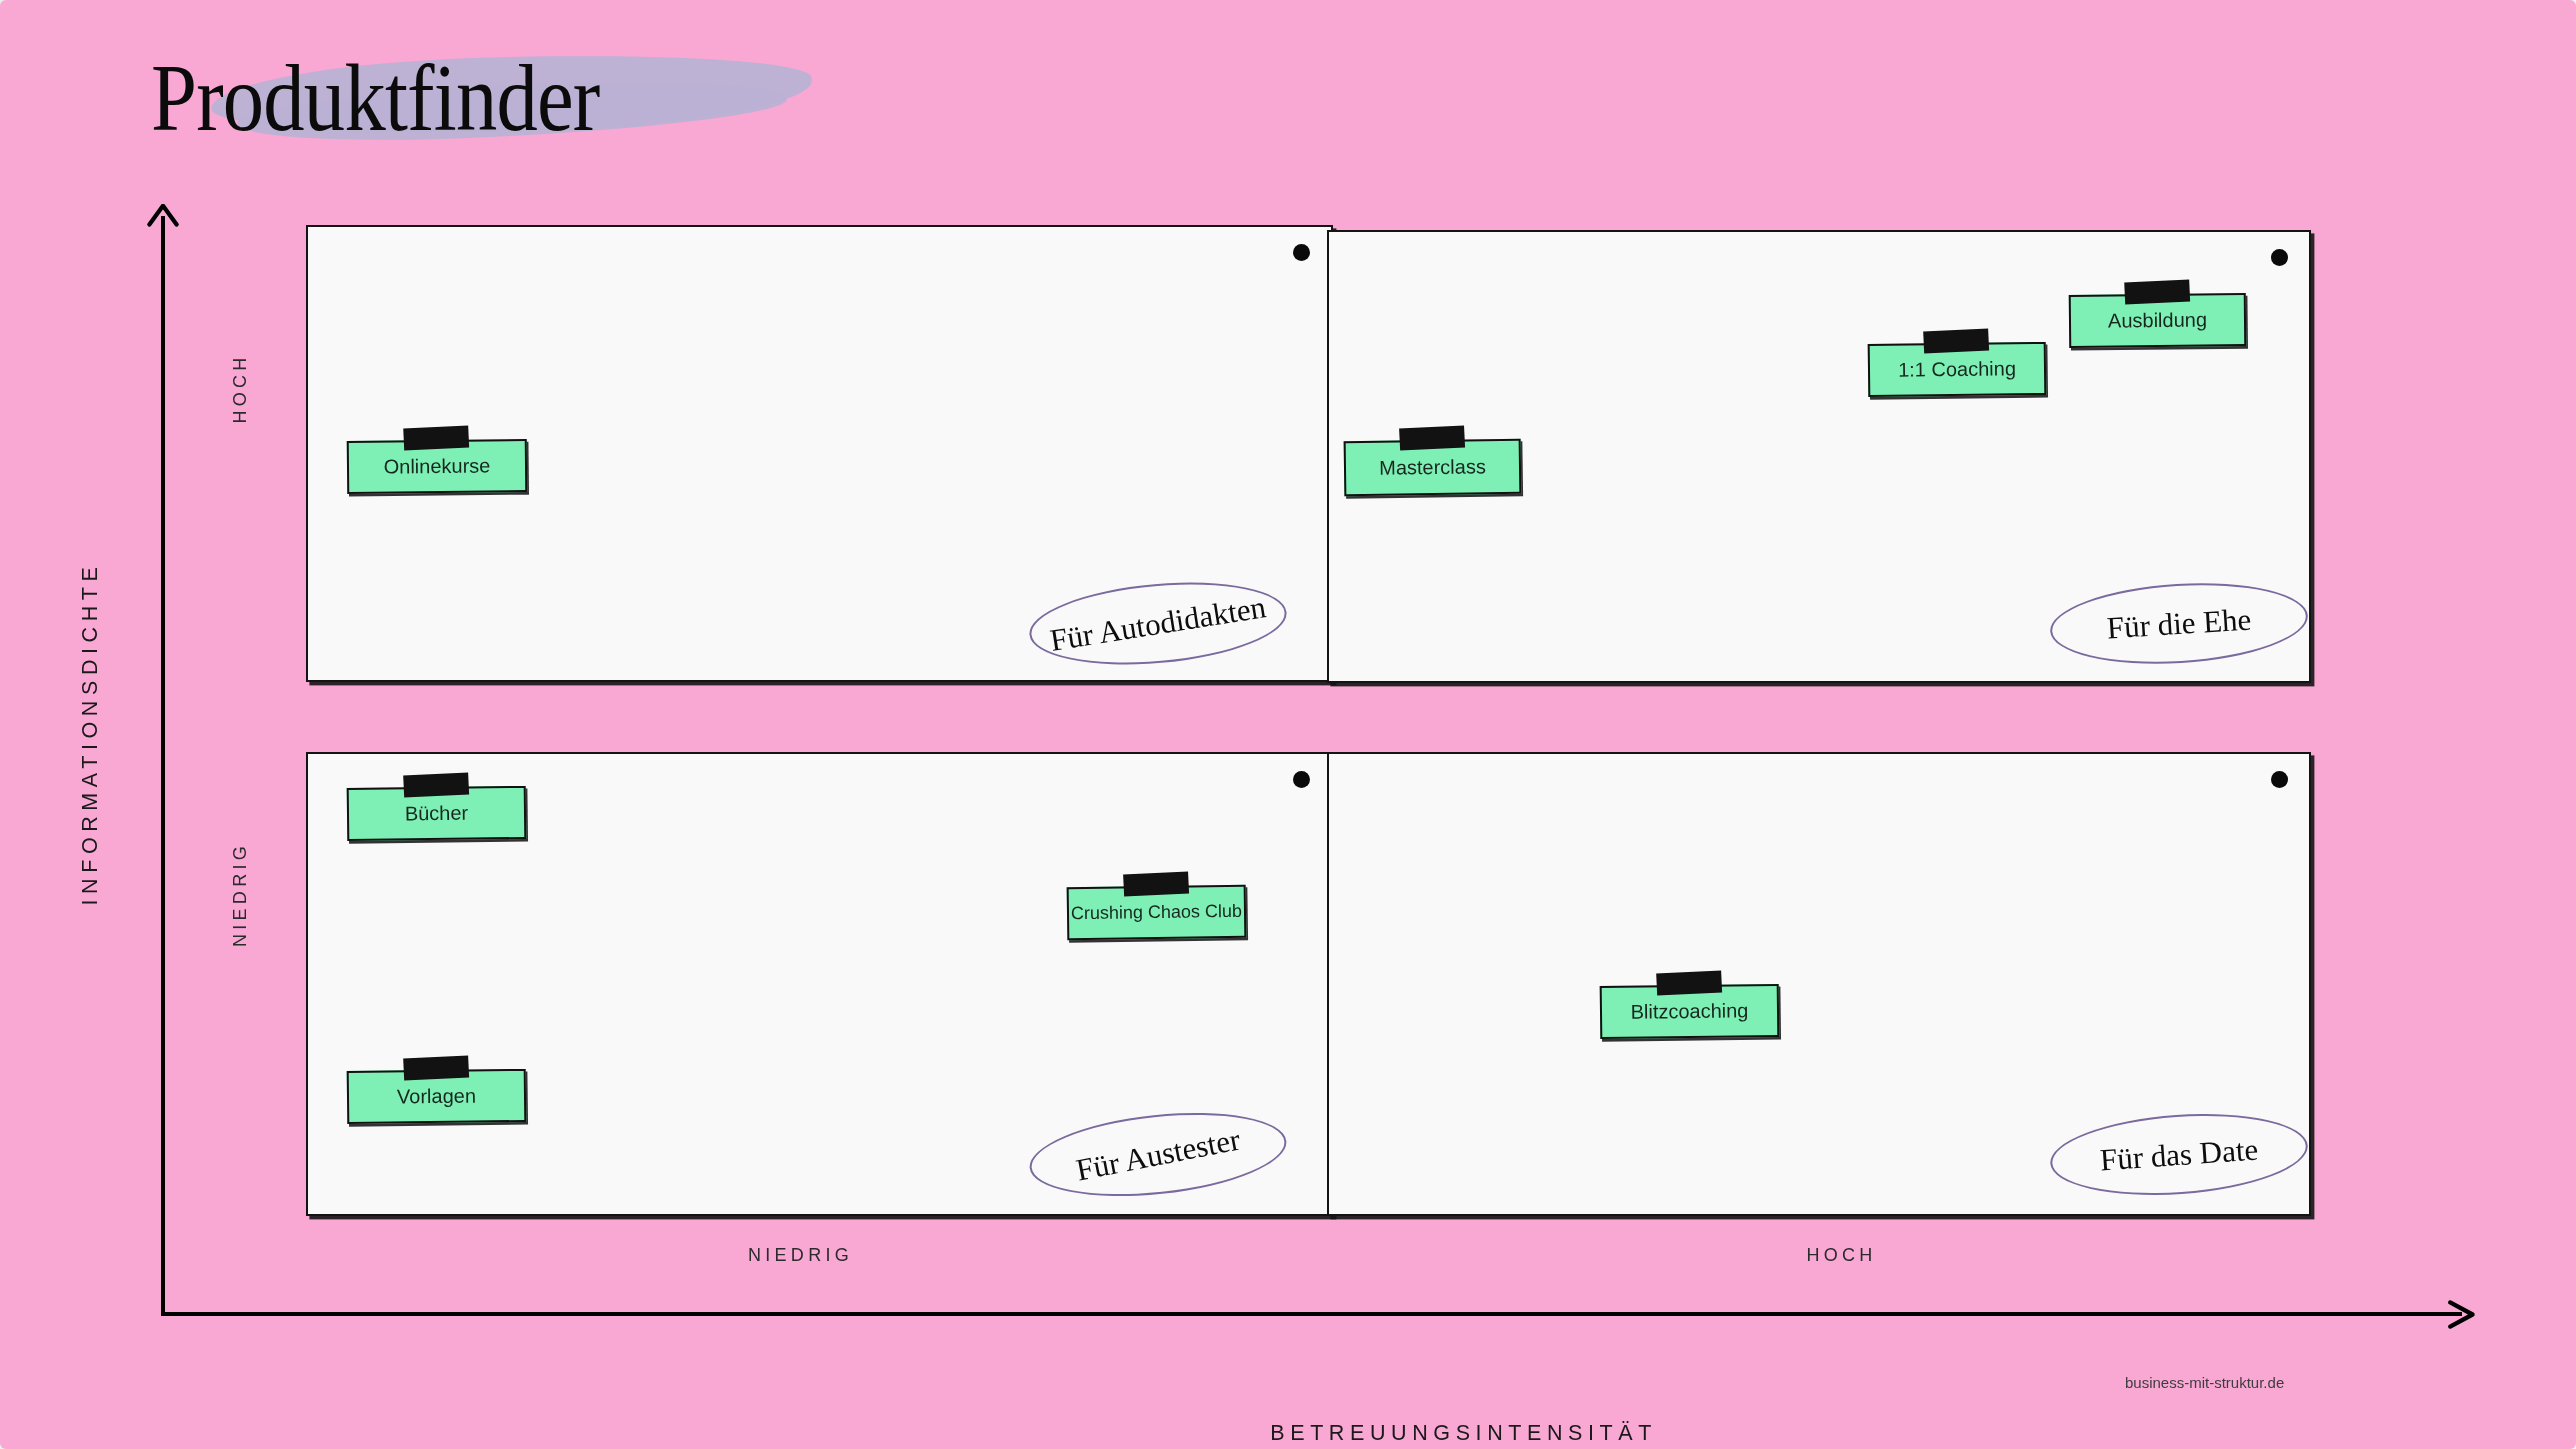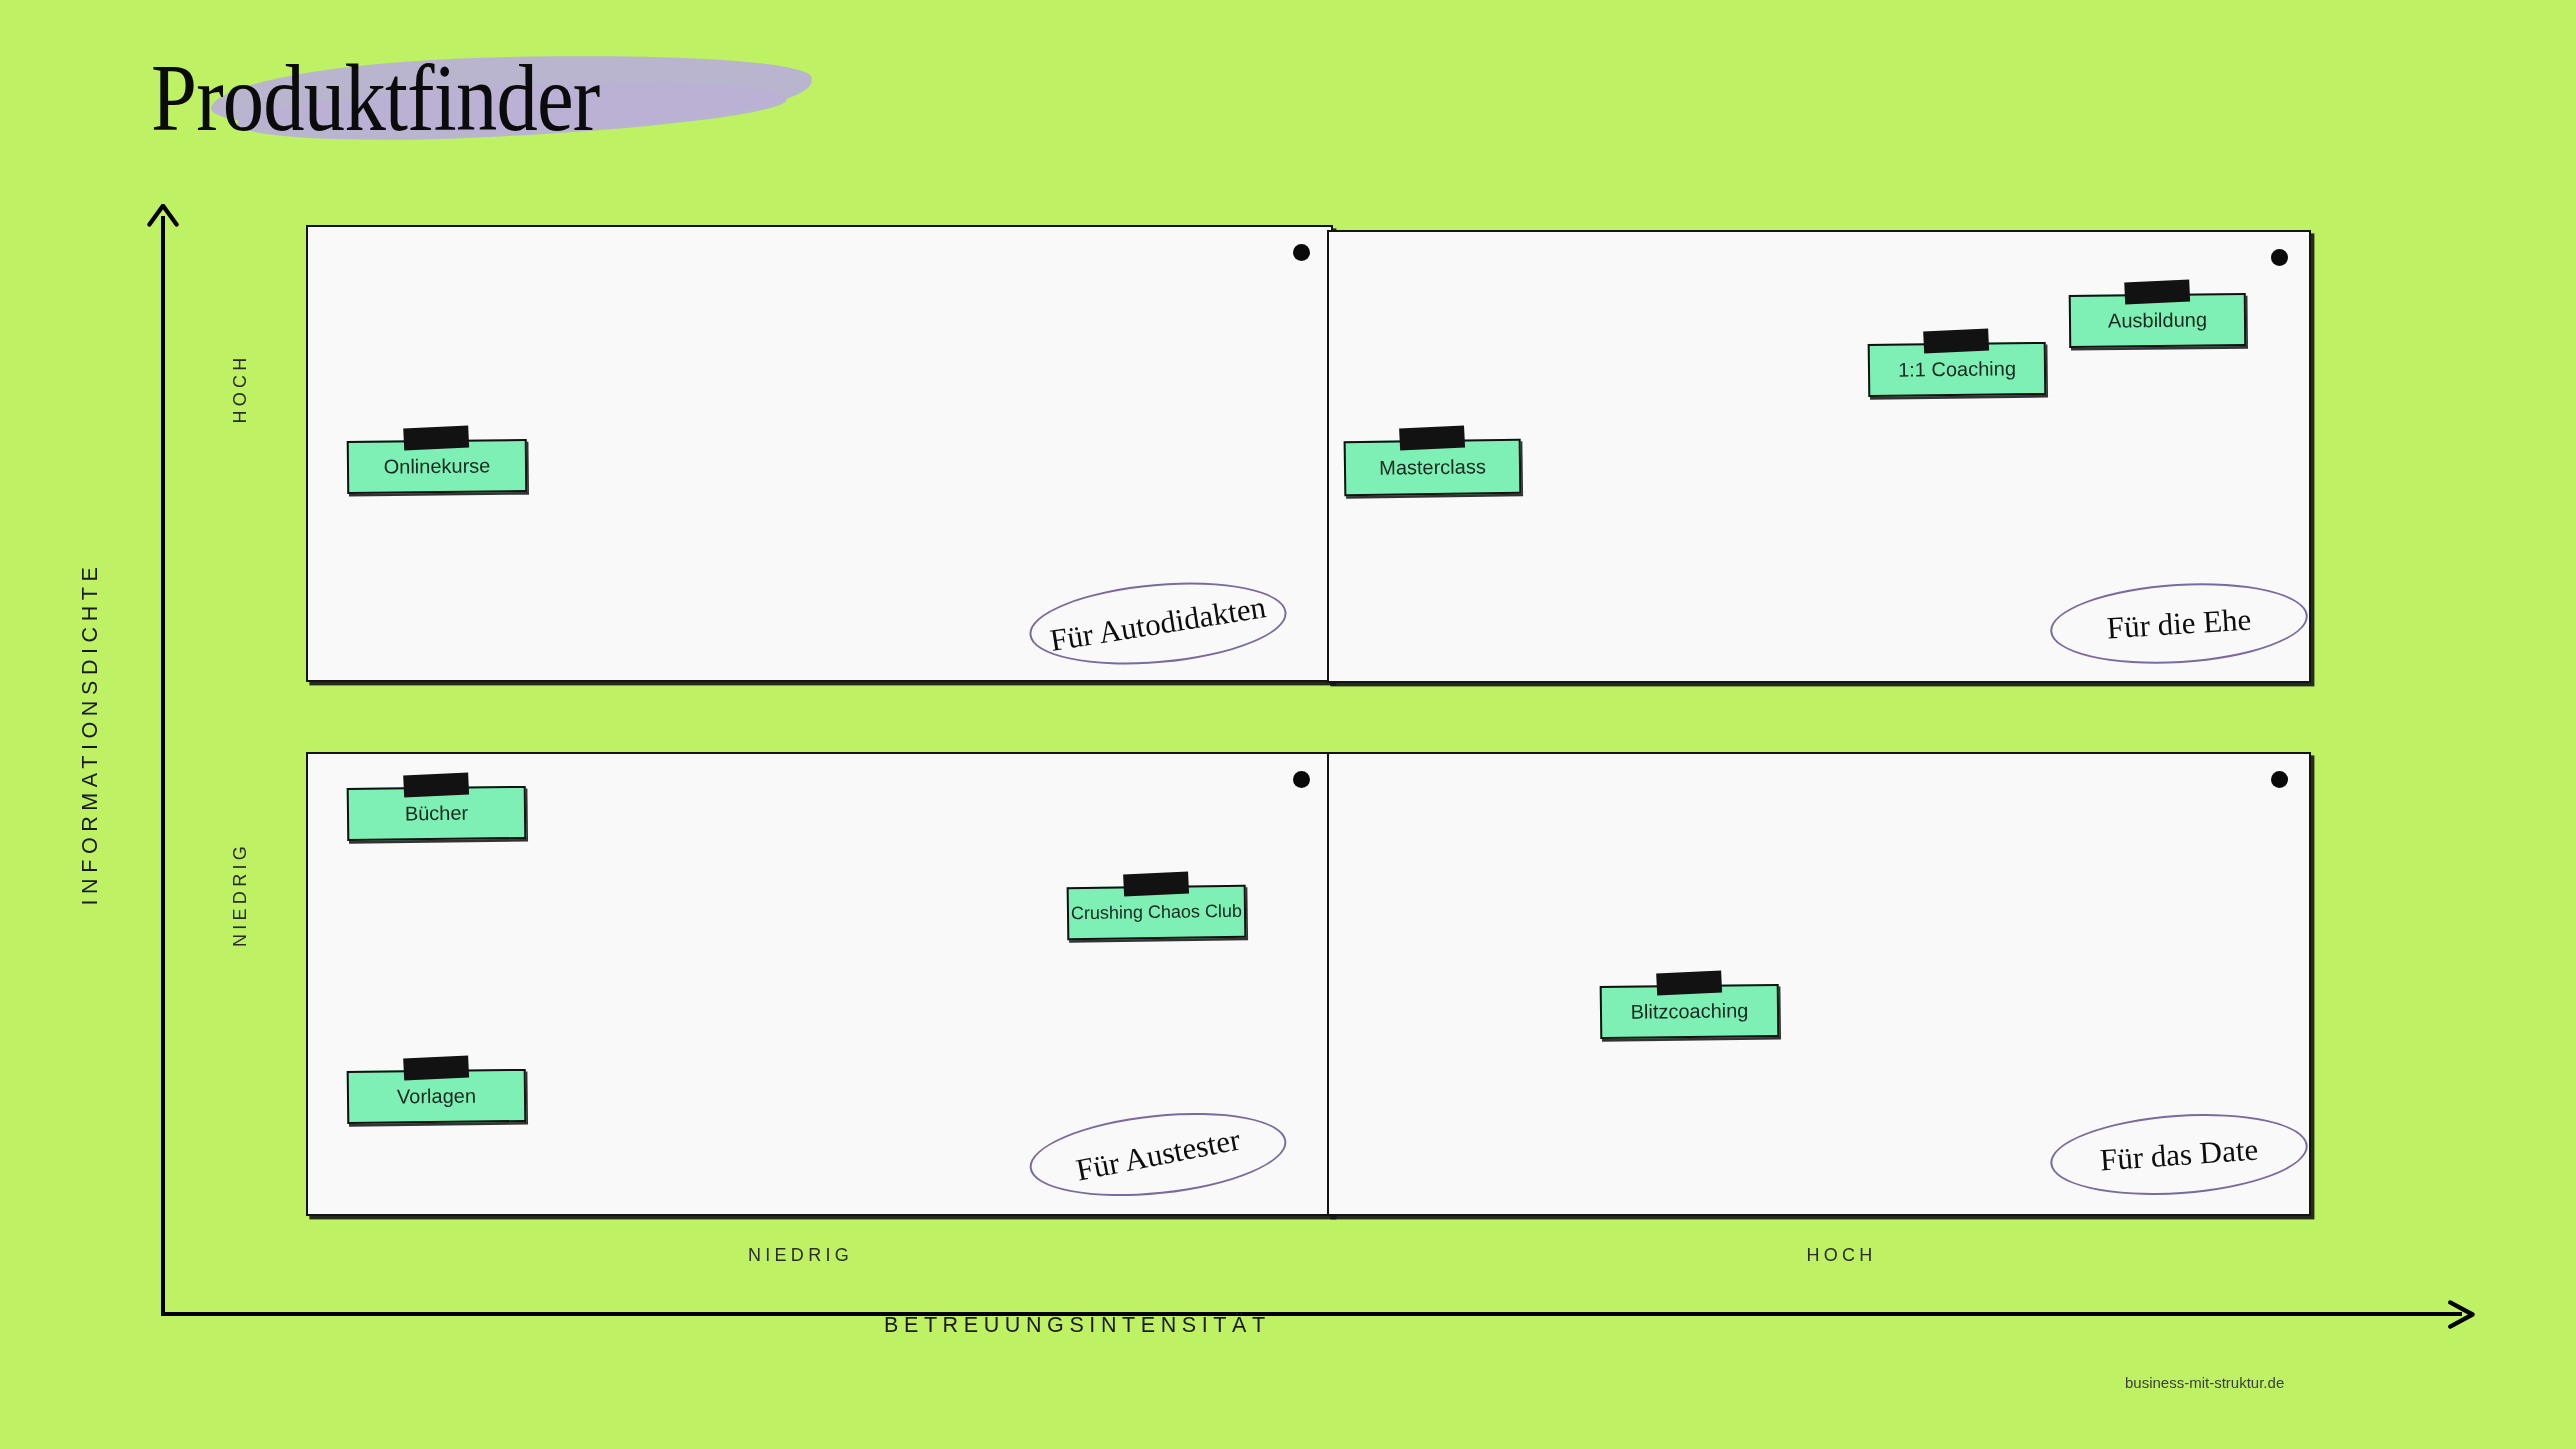--- a/index.html
+++ b/index.html
@@ -12,21 +12,22 @@
     height: 1449px;
     position: relative;
     overflow: hidden;
     font-family: "Liberation Sans", sans-serif;
     -webkit-font-smoothing: antialiased;
   }
 
   #stage {
     position: absolute;
     inset: 0;
-    background: #bef264;
+    background: #f9a8d4;
+    border-radius: 6px;
   }
 
   
   .title-wrap {
     position: absolute;
     left: 151px;
     top: 33px;
     width: 824px;
     height: 129px;
   }
@@ -103,23 +104,23 @@
     text-align: center;
     font-size: 21.5px;
     letter-spacing: 5.6px;
     color: #1a1a1a;
     transform: rotate(-90deg);
     white-space: nowrap;
   }
   .axis-x-label {
     position: absolute;
     left: 884px;
-    top: 1313px;
+    top: 1421px;
     width: 773px;
-    text-align: left;
+    text-align: right;
     font-size: 21.5px;
     letter-spacing: 5.6px;
     color: #1a1a1a;
     white-space: nowrap;
   }
 
   .tick-y {
     position: absolute;
     width: 206px;
     text-align: center;

